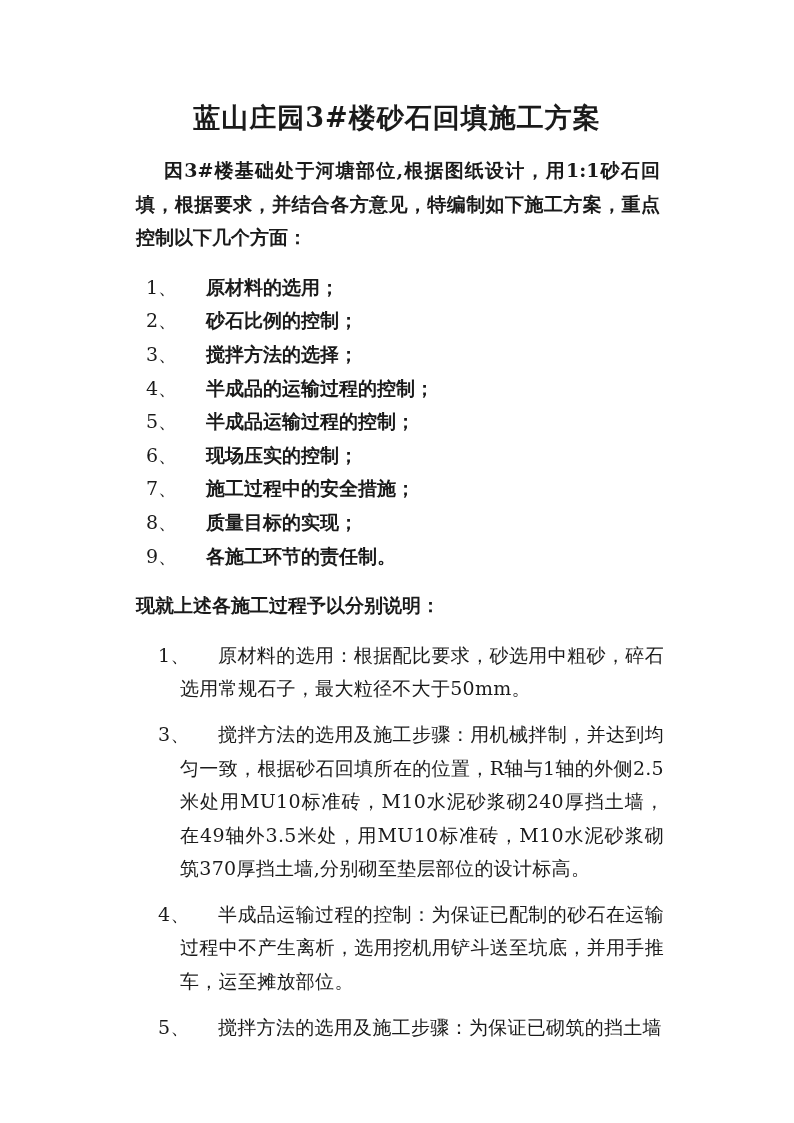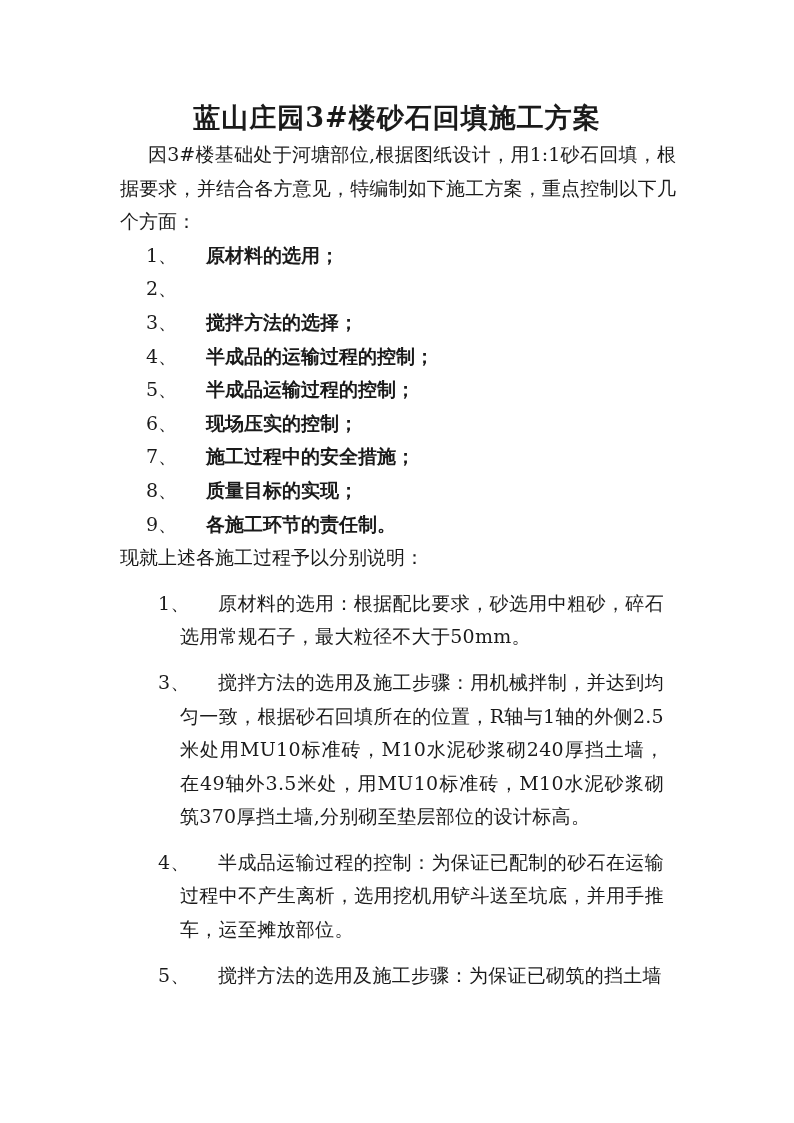--- a/index.html
+++ b/index.html
@@ -34,22 +34,23 @@
     }
     .body {
       position: absolute;
       top: 138px;
       left: 120px;
       width: 556px;
       font-size: 19px;
       line-height: 33.6px;
     }
     .para {
-      margin: 0;
+      margin: 16px;
       text-align: justify;
+      font-weight: bold;
     }
     .para.indent {
       text-indent: 28px;
     }
     .toc-item {
       display: flex;
       margin: 0;
     }
     .toc-num {
       width: 60px;
@@ -83,20 +84,21 @@
   <div class="body">
     <p class="para indent">因3#楼基础处于河塘部位,根据图纸设计，用1:1砂石回填，根据要求，并结合各方意见，特编制如下施工方案，重点控制以下几个方面：</p>
 
     <div>
       <div class="toc-item">
         <span class="toc-num">1、</span>
         <span class="toc-text">原材料的选用；</span>
       </div>
       <div class="toc-item">
         <span class="toc-num">2、</span>
+        <span class="toc-text">砂石比例的控制；</span>
       </div>
       <div class="toc-item">
         <span class="toc-num">3、</span>
         <span class="toc-text">搅拌方法的选择；</span>
       </div>
       <div class="toc-item">
         <span class="toc-num">4、</span>
         <span class="toc-text">半成品的运输过程的控制；</span>
       </div>
       <div class="toc-item">

